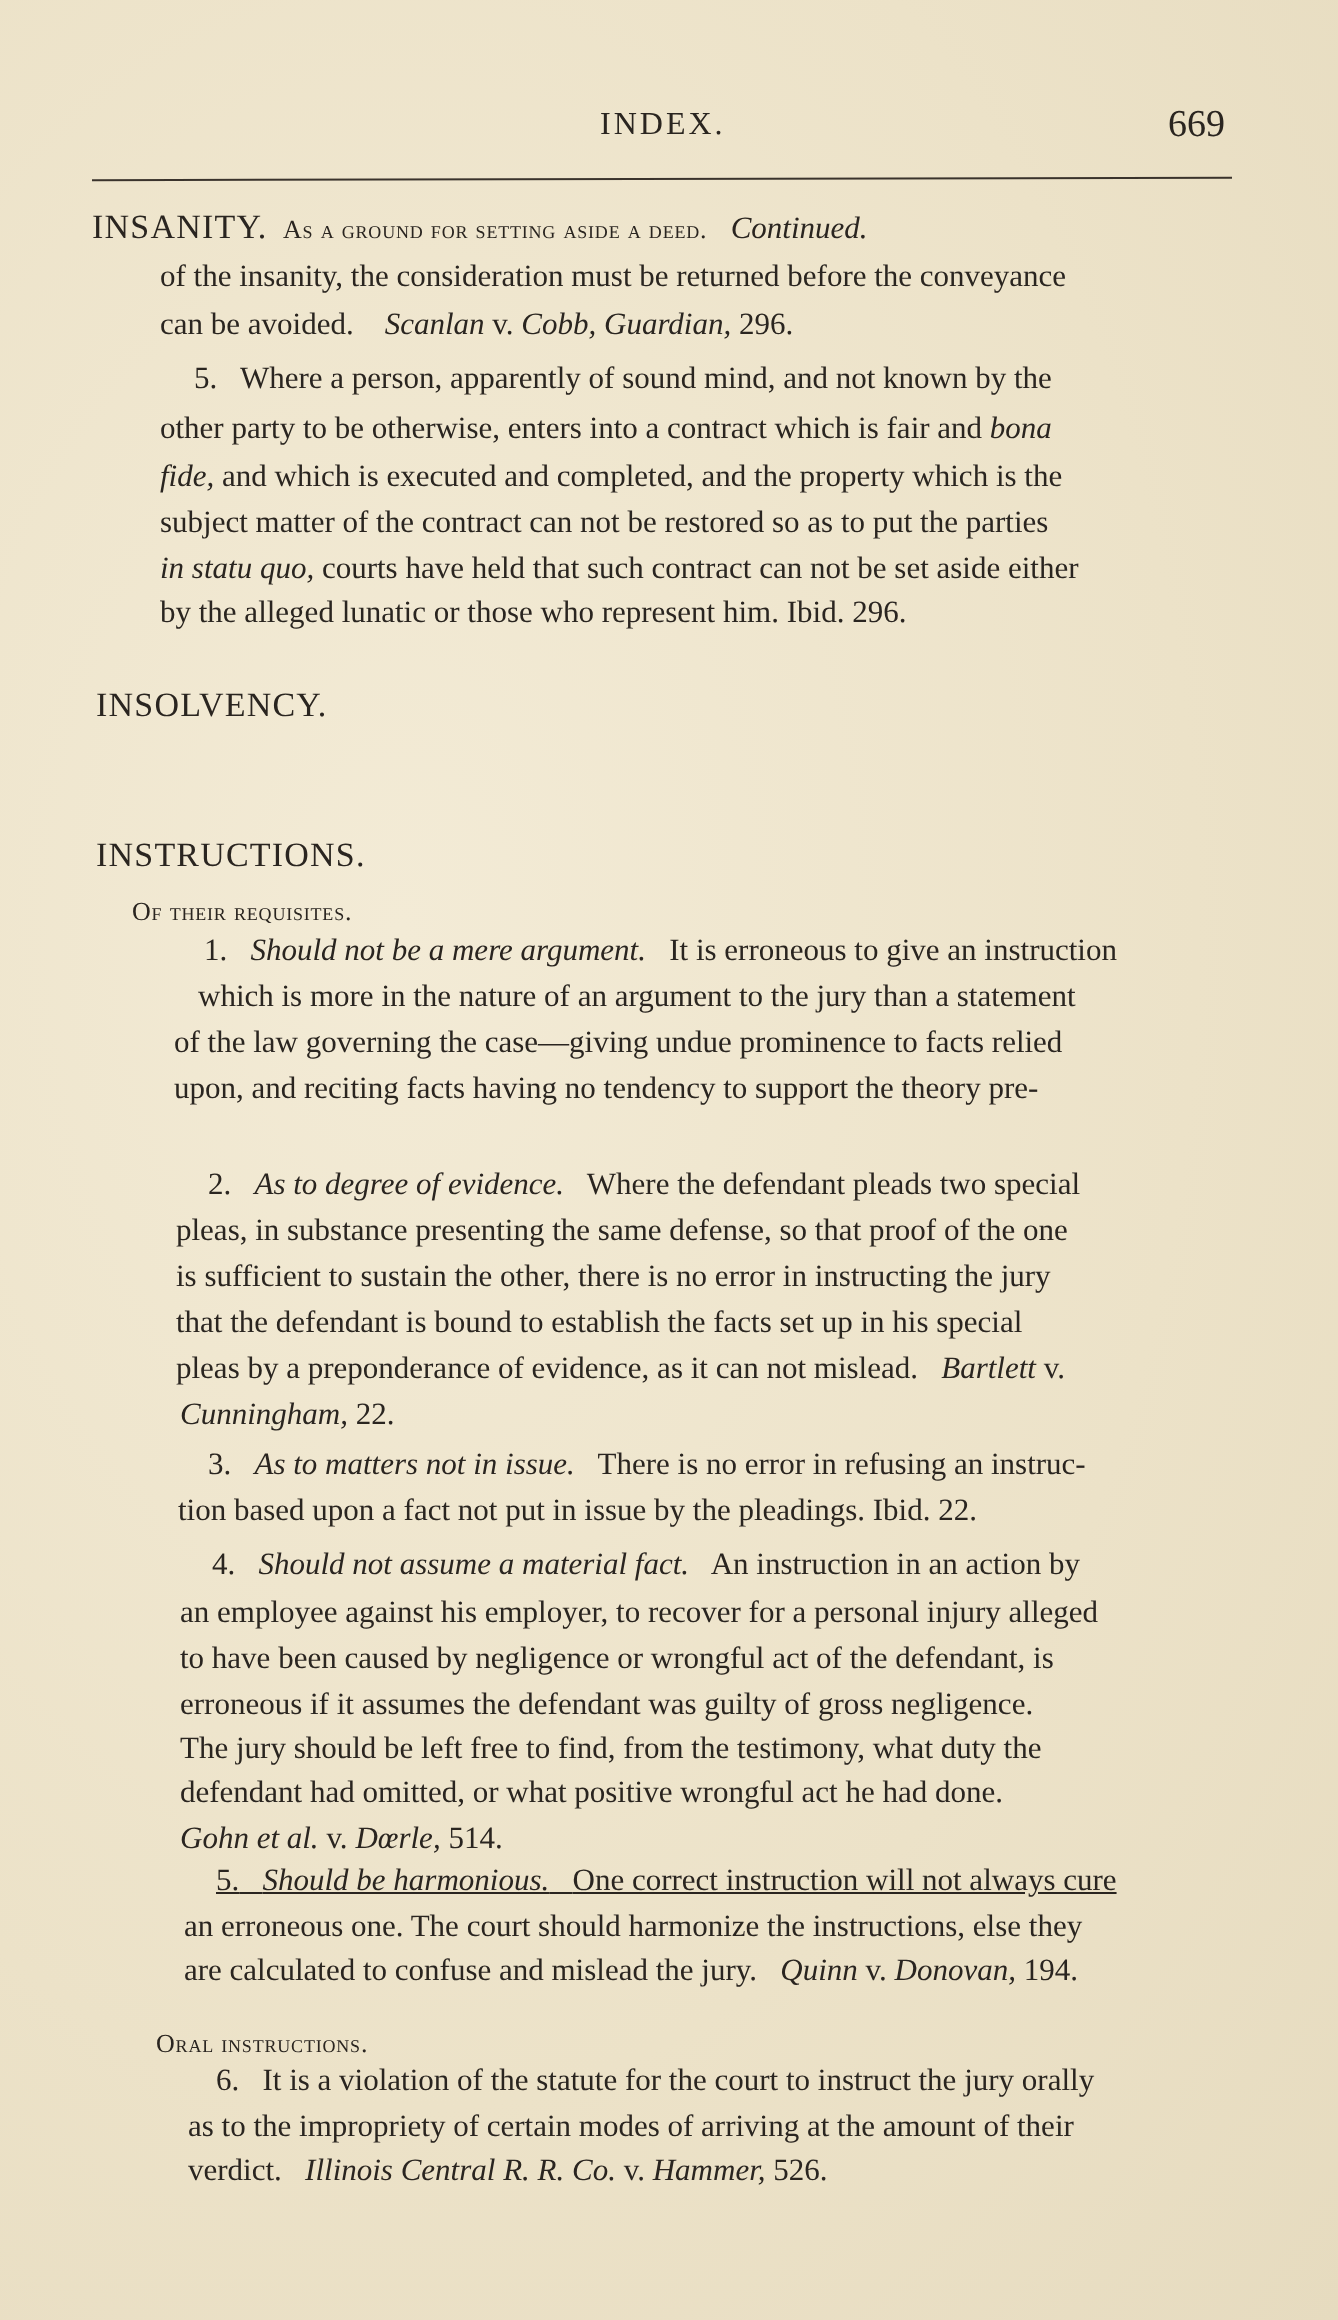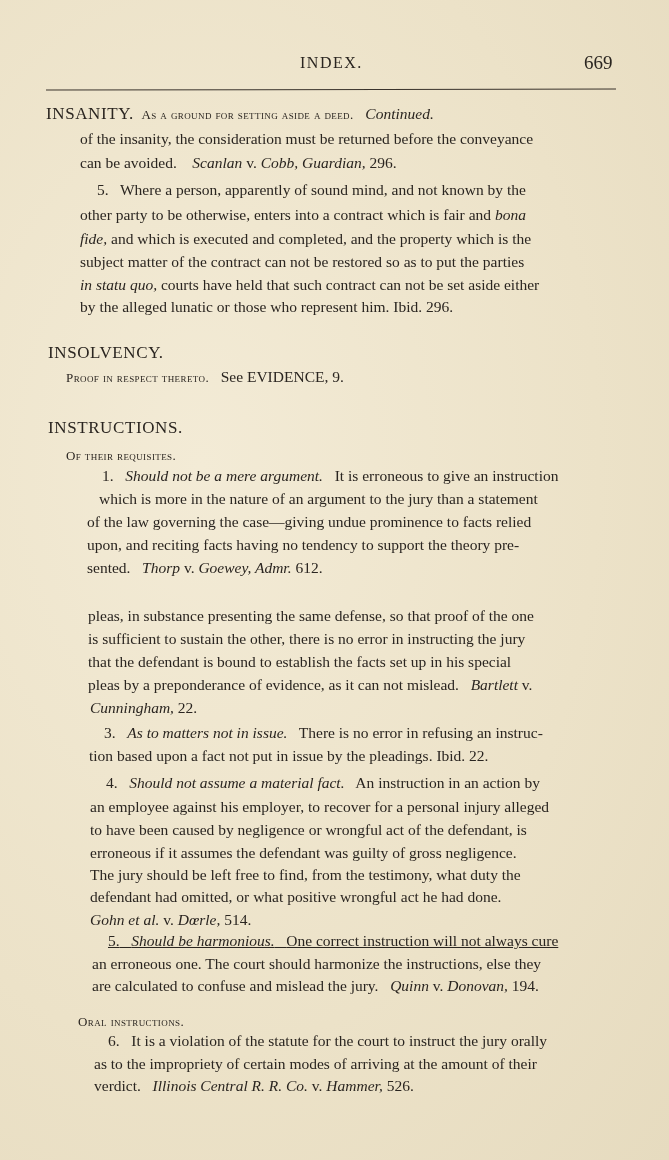--- a/index.html
+++ b/index.html
@@ -59,44 +59,38 @@
     <i>fide,</i>
     <span>and which is executed and completed, and the property which is the</span>
   </div>
   <div class="line" style="left:80px; top:275px;">
     <i>in statu quo,</i>
     <span>courts have held that such contract can not be set aside either</span>
   </div>
   <div class="line" style="left:80px; top:297px;">by the alleged lunatic or those who represent him.   Ibid. 296.</div>
 
   <div class="line heading" style="left:48px; top:343px;">INSOLVENCY.</div>
-  <div class="line" style="left:66px; top:367px;">
-    <span class="sc">Proof in respect thereto.</span>&nbsp;&nbsp;
-    <span>See EVIDENCE, 9.</span>
-  </div>
 
   <div class="line heading" style="left:48px; top:418px;">INSTRUCTIONS.</div>
   <div class="line sc" style="left:66px; top:446px;">Of their requisites.</div>
 
   <div class="line" style="left:102px; top:466px;">
     <span>1.</span>&nbsp;&nbsp;
     <i>Should not be a mere argument.</i>&nbsp;&nbsp;
     <span>It is erroneous to give an instruction</span>
   </div>
   <div class="line" style="left:87px; top:489px;margin-left:12px;">which is more in the nature of an argument to the jury than a statement</div>
   <div class="line" style="left:87px; top:512px;">of the law governing the case—giving undue prominence to facts relied</div>
   <div class="line" style="left:87px; top:535px;">upon, and reciting facts having no tendency to support the theory pre-</div>
-  <div class="line" style="left:87px; top:558px;">
-    <span>sented.</span>&nbsp;&nbsp;
-    <i>Thorp</i>
-    <span>v.</span>
-    <i>Goewey, Admr.</i>
-    <span>612.</span>
+
+  <div class="line" style="left:104px; top:583px;">
+    <span>2.</span>&nbsp;&nbsp;
+    <i>As to degree of evidence.</i>&nbsp;&nbsp;
+    <span>Where the defendant pleads two special</span>
   </div>
-
   <div class="line" style="left:88px; top:606px;">pleas, in substance presenting the same defense, so that proof of the one</div>
   <div class="line" style="left:88px; top:629px;">is sufficient to sustain the other, there is no error in instructing the jury</div>
   <div class="line" style="left:88px; top:652px;">that the defendant is bound to establish the facts set up in his special</div>
   <div class="line" style="left:88px; top:675px;">
     <span>pleas by a preponderance of evidence, as it can not mislead.</span>&nbsp;&nbsp;
     <i>Bartlett</i>
     <span>v.</span>
   </div>
   <div class="line" style="left:90px; top:698px;">
     <i>Cunningham,</i>

